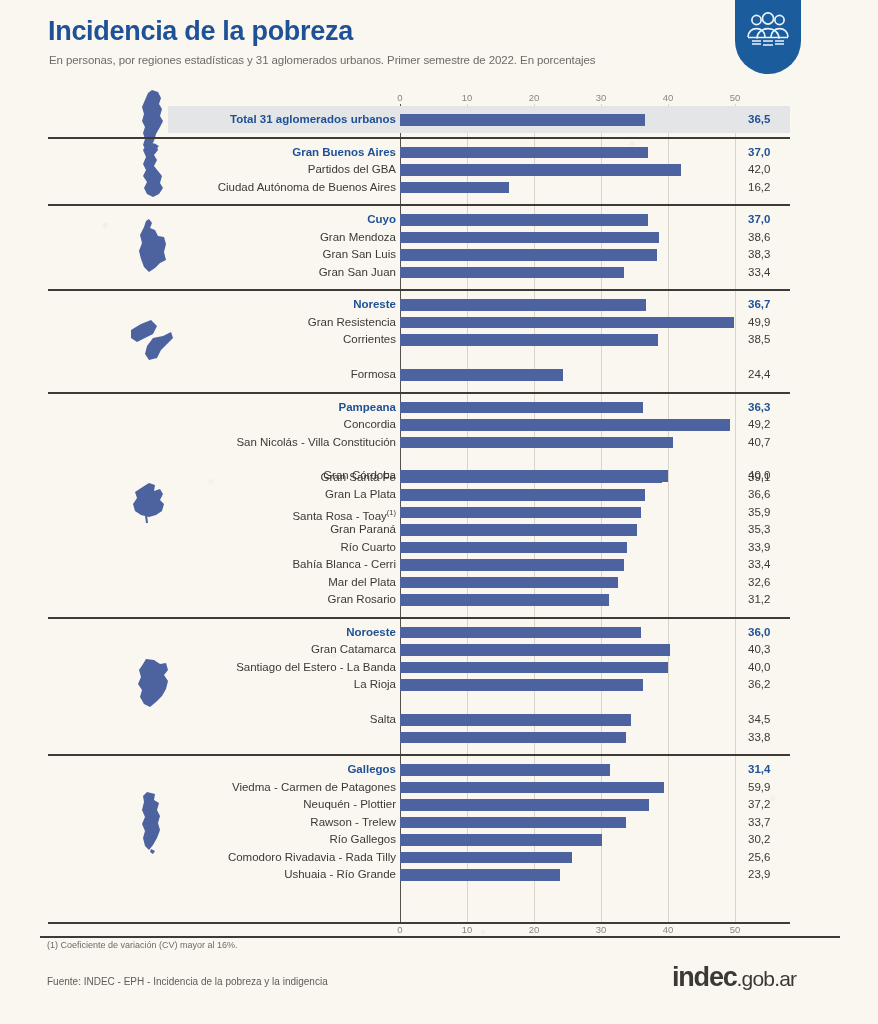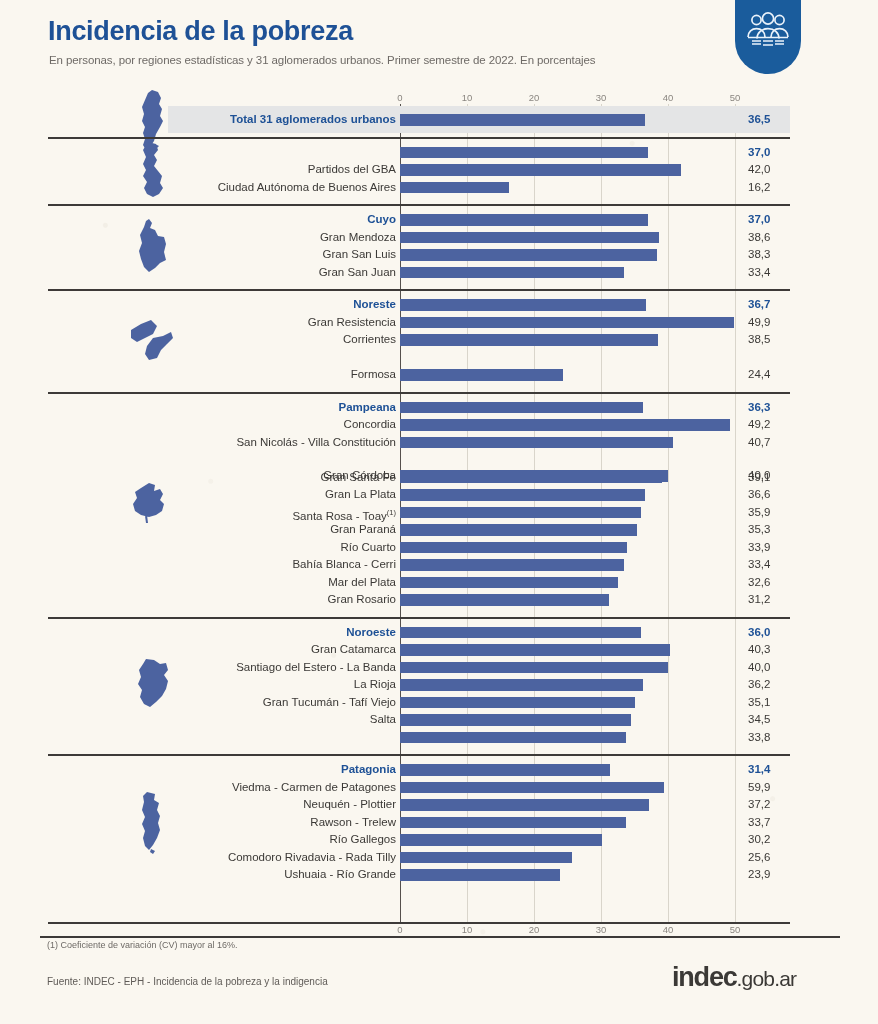--- a/index.html
+++ b/index.html
@@ -145,20 +145,23 @@
         <div class="bar" style="width: 244.55px;"></div>
         <div class="row-value">36,5</div>
       </div>
       <div class="sec-rule" style="top: 137px;"></div>
       <div class="region-map" style="left: 132px; top: 140.25px;">
         <svg width="40" height="60" viewBox="0 0 40 60">
           <path d="M16 2 L24 4 L26 10 L22 15 L25 20 L22 26 L26 31 L30 36 L28 43 L31 48 L27 54 L21 57 L15 54 L12 48 L15 42 L11 36 L14 30 L11 24 L14 17 L11 10 Z" fill="#4c63a0"></path>
         </svg>
       </div>
       <div class="row main" style="top: 143.5px;">
+        <div class="row-label-wrap">
+          <div class="row-label">Gran Buenos Aires</div>
+        </div>
         <div class="bar" style="width: 247.9px;"></div>
         <div class="row-value">37,0</div>
       </div>
       <div class="row" style="top: 161px;">
         <div class="row-label-wrap">
           <div class="row-label">Partidos del GBA</div>
         </div>
         <div class="bar" style="width: 281.4px;"></div>
         <div class="row-value">42,0</div>
       </div>
@@ -354,47 +357,40 @@
         <div class="bar" style="width: 268px;"></div>
         <div class="row-value">40,0</div>
       </div>
       <div class="row" style="top: 676px;">
         <div class="row-label-wrap">
           <div class="row-label">La Rioja</div>
         </div>
         <div class="bar" style="width: 242.54px;"></div>
         <div class="row-value">36,2</div>
       </div>
-      <div class="row" style="top: 693.5px;">
-        <div class="row-label-wrap">
-          <div class="row-label">Gran Tucumán - Tafí Viejo</div>
-        </div>
-        <div class="bar" style="width: 235.17px;"></div>
-        <div class="row-value">35,1</div>
-      </div>
       <div class="row" style="top: 711px;">
         <div class="row-label-wrap">
           <div class="row-label">Salta</div>
         </div>
         <div class="bar" style="width: 231.15px;"></div>
         <div class="row-value">34,5</div>
       </div>
       <div class="row" style="top: 728.5px;">
         <div class="bar" style="width: 226.46px;"></div>
         <div class="row-value">33,8</div>
       </div>
       <div class="sec-rule" style="top: 754px;"></div>
       <div class="region-map" style="left: 133px; top: 789.75px;">
         <svg width="38" height="66" viewBox="0 0 38 66">
           <path d="M14 2 L22 4 L21 10 L26 13 L24 20 L27 26 L25 33 L27 40 L24 48 L20 55 L16 60 L12 56 L10 48 L12 41 L9 34 L12 27 L9 20 L11 12 L10 6 Z M18 59 L22 61 L20 64 L17 62 Z" fill="#4c63a0"></path>
         </svg>
       </div>
       <div class="row main" style="top: 761px;">
         <div class="row-label-wrap">
-          <div class="row-label">Patagonia</div>
+          <div class="row-label">Gallegos</div>
         </div>
         <div class="bar" style="width: 210.38px;"></div>
         <div class="row-value">31,4</div>
       </div>
       <div class="row" style="top: 778.5px;">
         <div class="row-label-wrap">
           <div class="row-label">Viedma - Carmen de Patagones</div>
         </div>
         <div class="bar" style="width: 263.98px;"></div>
         <div class="row-value">59,9</div>

